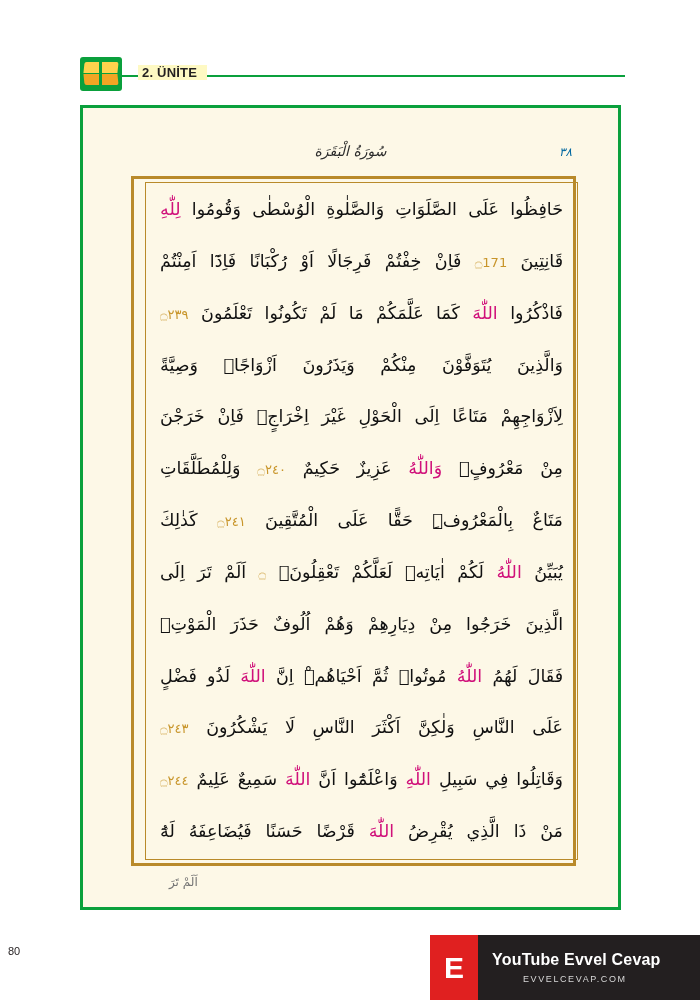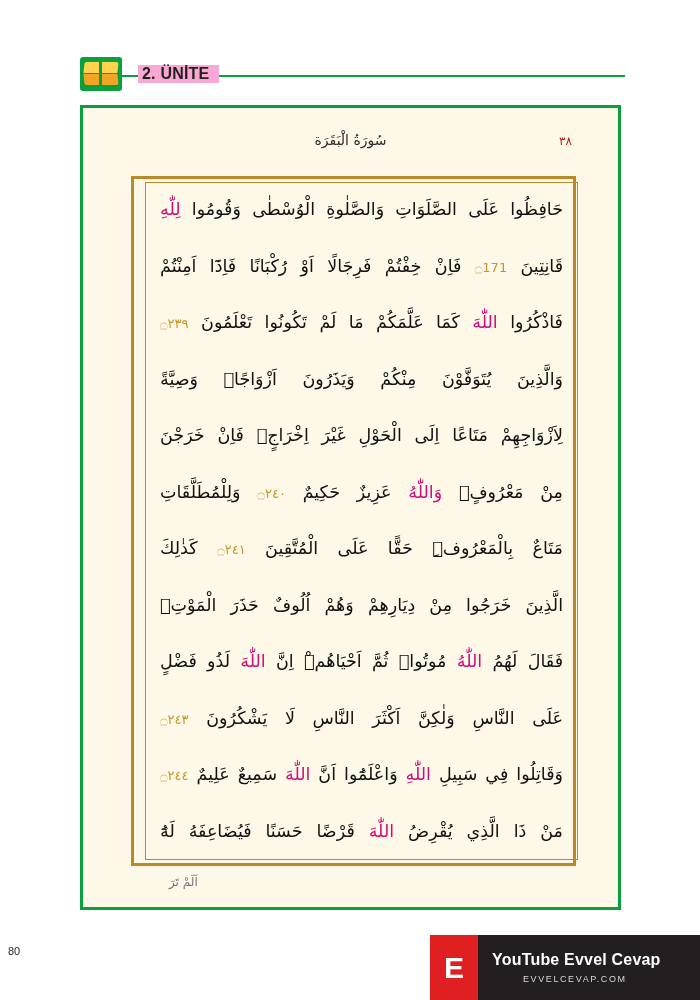--- a/index.html
+++ b/index.html
@@ -66,65 +66,66 @@
     left: 19px;
     top: 4px;
     width: 3px;
     height: 26px;
     background: #0aa03c;
   }
   .header-title {
     position: absolute;
     left: 58px;
     top: 10px;
-    background: #f9a8d4;
+    background: #fef9c3;
     padding: 0 10px 0 4px;
-    font-size: 16px;
+    font-size: 13px;
     font-weight: bold;
     color: #231f20;
     letter-spacing: 0.2px;
   }
 
   
   .page-frame {
     position: absolute;
     top: 105px;
     left: 80px;
     width: 541px;
     height: 805px;
     border: 3px solid #0aa03c;
     background: #fdf8e7;
     box-sizing: border-box;
   }
 
   
   .surah-line {
     position: absolute;
-    top: 24px;
+    top: 35px;
     left: 0;
     width: 100%;
     height: 22px;
+    font-style: italic;
   }
   .surah-name {
     position: absolute;
     left: 0;
     right: 0;
     text-align: center;
     font-family: "DejaVu Sans", sans-serif;
     font-size: 14px;
     color: #2b2b2b;
     direction: rtl;
   }
   .page-num-ar {
     position: absolute;
     right: 46px;
     top: 2px;
     font-family: "DejaVu Sans", sans-serif;
     font-size: 12px;
-    color: #b91c1c;
+    color: #0369a1;
   }
 
   
   .quran-box {
     position: absolute;
     top: 68px;
     left: 48px;
     width: 445px;
     height: 690px;
     border: 3px solid #b98a2a;
@@ -248,20 +249,21 @@
   <div class="quran-box">
     <div class="quran-box-inner" id="quran-lines">
 
     <div class="aya-line">حَافِظُوا عَلَى الصَّلَوَاتِ وَالصَّلٰوةِ الْوُسْطٰى وَقُومُوا <span class="lafz">لِلّٰهِ</span></div>
         <div class="aya-line">قَانِتِينَ <span class="marker">۝171</span> فَاِنْ خِفْتُمْ فَرِجَالًا اَوْ رُكْبَانًا فَاِذَٓا اَمِنْتُمْ</div>
         <div class="aya-line">فَاذْكُرُوا <span class="lafz">اللّٰه</span>َ كَمَا عَلَّمَكُمْ مَا لَمْ تَكُونُوا تَعْلَمُونَ <span class="marker">۝٢٣٩</span></div>
         <div class="aya-line">وَالَّذِينَ يُتَوَفَّوْنَ مِنْكُمْ وَيَذَرُونَ اَزْوَاجًاۚ وَصِيَّةً</div>
         <div class="aya-line">لِاَزْوَاجِهِمْ مَتَاعًا اِلَى الْحَوْلِ غَيْرَ اِخْرَاجٍۚ فَاِنْ خَرَجْنَ</div>
         <div class="aya-line">مِنْ مَعْرُوفٍۗ <span class="lafz">وَاللّٰهُ</span> عَزِيزٌ حَكِيمٌ <span class="marker">۝٢٤٠</span> وَلِلْمُطَلَّقَاتِ</div>
         <div class="aya-line">مَتَاعٌ بِالْمَعْرُوفِۜ حَقًّا عَلَى الْمُتَّقِينَ <span class="marker">۝٢٤١</span> كَذٰلِكَ</div>
+        <div class="aya-line">يُبَيِّنُ <span class="lafz">اللّٰهُ</span> لَكُمْ اٰيَاتِهٖ لَعَلَّكُمْ تَعْقِلُونَ۟ <span class="marker">۝</span> اَلَمْ تَرَ اِلَى</div>
         <div class="aya-line">الَّذِينَ خَرَجُوا مِنْ دِيَارِهِمْ وَهُمْ اُلُوفٌ حَذَرَ الْمَوْتِۖ</div>
         <div class="aya-line">فَقَالَ لَهُمُ <span class="lafz">اللّٰهُ</span> مُوتُواۖ ثُمَّ اَحْيَاهُمْۜ اِنَّ <span class="lafz">اللّٰه</span>َ لَذُو فَضْلٍ</div>
         <div class="aya-line">عَلَى النَّاسِ وَلٰكِنَّ اَكْثَرَ النَّاسِ لَا يَشْكُرُونَ <span class="marker">۝٢٤٣</span></div>
         <div class="aya-line">وَقَاتِلُوا فِي سَبِيلِ <span class="lafz">اللّٰهِ</span> وَاعْلَمُٓوا اَنَّ <span class="lafz">اللّٰه</span>َ سَمِيعٌ عَلِيمٌ <span class="marker">۝٢٤٤</span></div>
         <div class="aya-line">مَنْ ذَا الَّذِي يُقْرِضُ <span class="lafz">اللّٰه</span>َ قَرْضًا حَسَنًا فَيُضَاعِفَهُ لَهُٓ</div>
       </div>
   </div>
 
   <div class="catchword">اَلَمْ تَرَ</div>
 </div>

